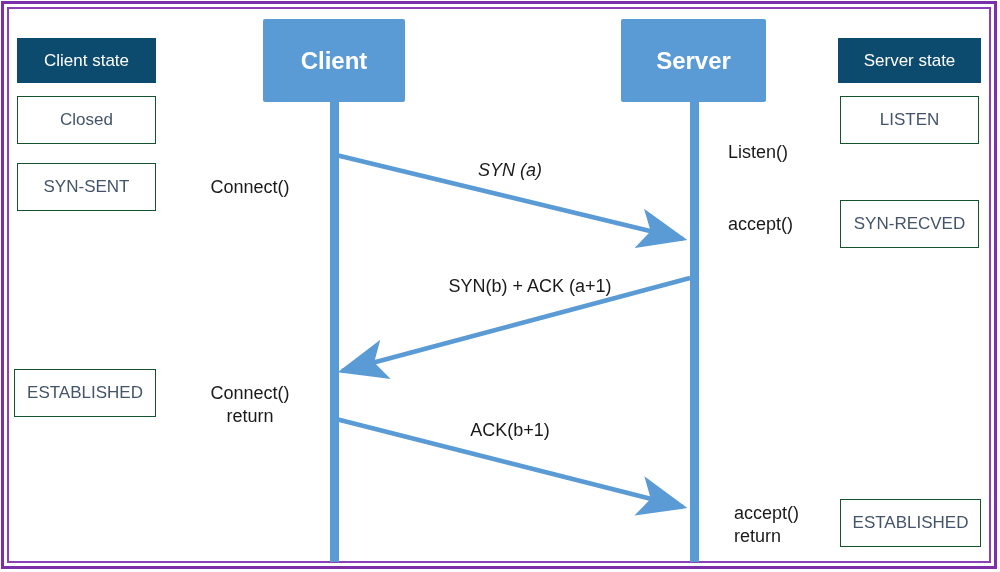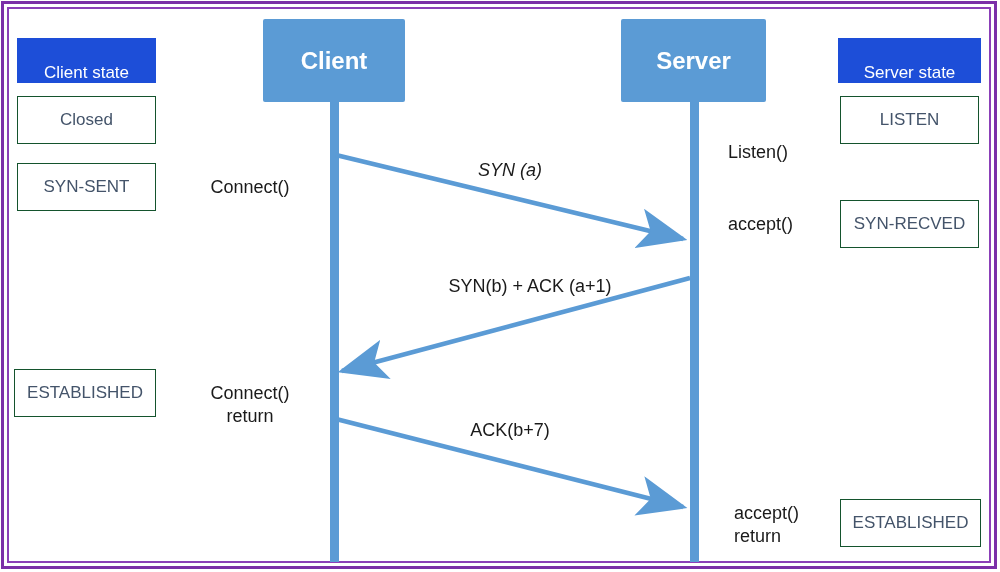--- a/index.html
+++ b/index.html
@@ -56,25 +56,25 @@
   }
   .lifeline {
     position: absolute;
     width: 9px;
     background: #5B9BD5;
   }
 
   
   .state-header {
     position: absolute;
-    background: #1d4ed8;
+    background: #0c4a6e;
     color: #ffffff;
     font-size: 17px;
     display: flex;
-    align-items: flex-end;
+    align-items: center;
     justify-content: center;
     box-sizing: border-box;
   }
   .state-box {
     position: absolute;
     background: #ffffff;
     border: 1px solid #14532d;
     color: #44546A;
     font-size: 17px;
     display: flex;
@@ -163,21 +163,21 @@
   <div class="annot center" style="left:180px; top:352px; width:140px;">Connect()
 return</div>
 
   <div class="annot left" style="left:728px; top:111px; width:140px;">Listen()</div>
   <div class="annot left" style="left:728px; top:183px; width:140px;">accept()</div>
   <div class="annot left" style="left:734px; top:472px; width:140px;">accept()
 return</div>
 
   <div class="msg-label" style="left:400px; top:160px; width:220px;font-style:italic;">SYN (a)</div>
   <div class="msg-label" style="left:400px; top:276px; width:260px;">SYN(b) + ACK (a+1)</div>
-  <div class="msg-label" style="left:400px; top:420px; width:220px;">ACK(b+7)</div>
+  <div class="msg-label" style="left:400px; top:420px; width:220px;">ACK(b+1)</div>
 
   <svg id="arrows" viewBox="0 0 1000 572">
     <defs>
       <marker id="ahead-r" markerWidth="11" markerHeight="9" refX="10" refY="4.5" orient="auto" markerUnits="strokeWidth">
         <path d="M0,0 L11,4.5 L0,9 L2.6,4.5 Z" fill="#5B9BD5"></path>
       </marker>
       <marker id="ahead-l" markerWidth="11" markerHeight="9" refX="10" refY="4.5" orient="auto" markerUnits="strokeWidth">
         <path d="M0,0 L11,4.5 L0,9 L2.6,4.5 Z" fill="#5B9BD5"></path>
       </marker>
     </defs>

